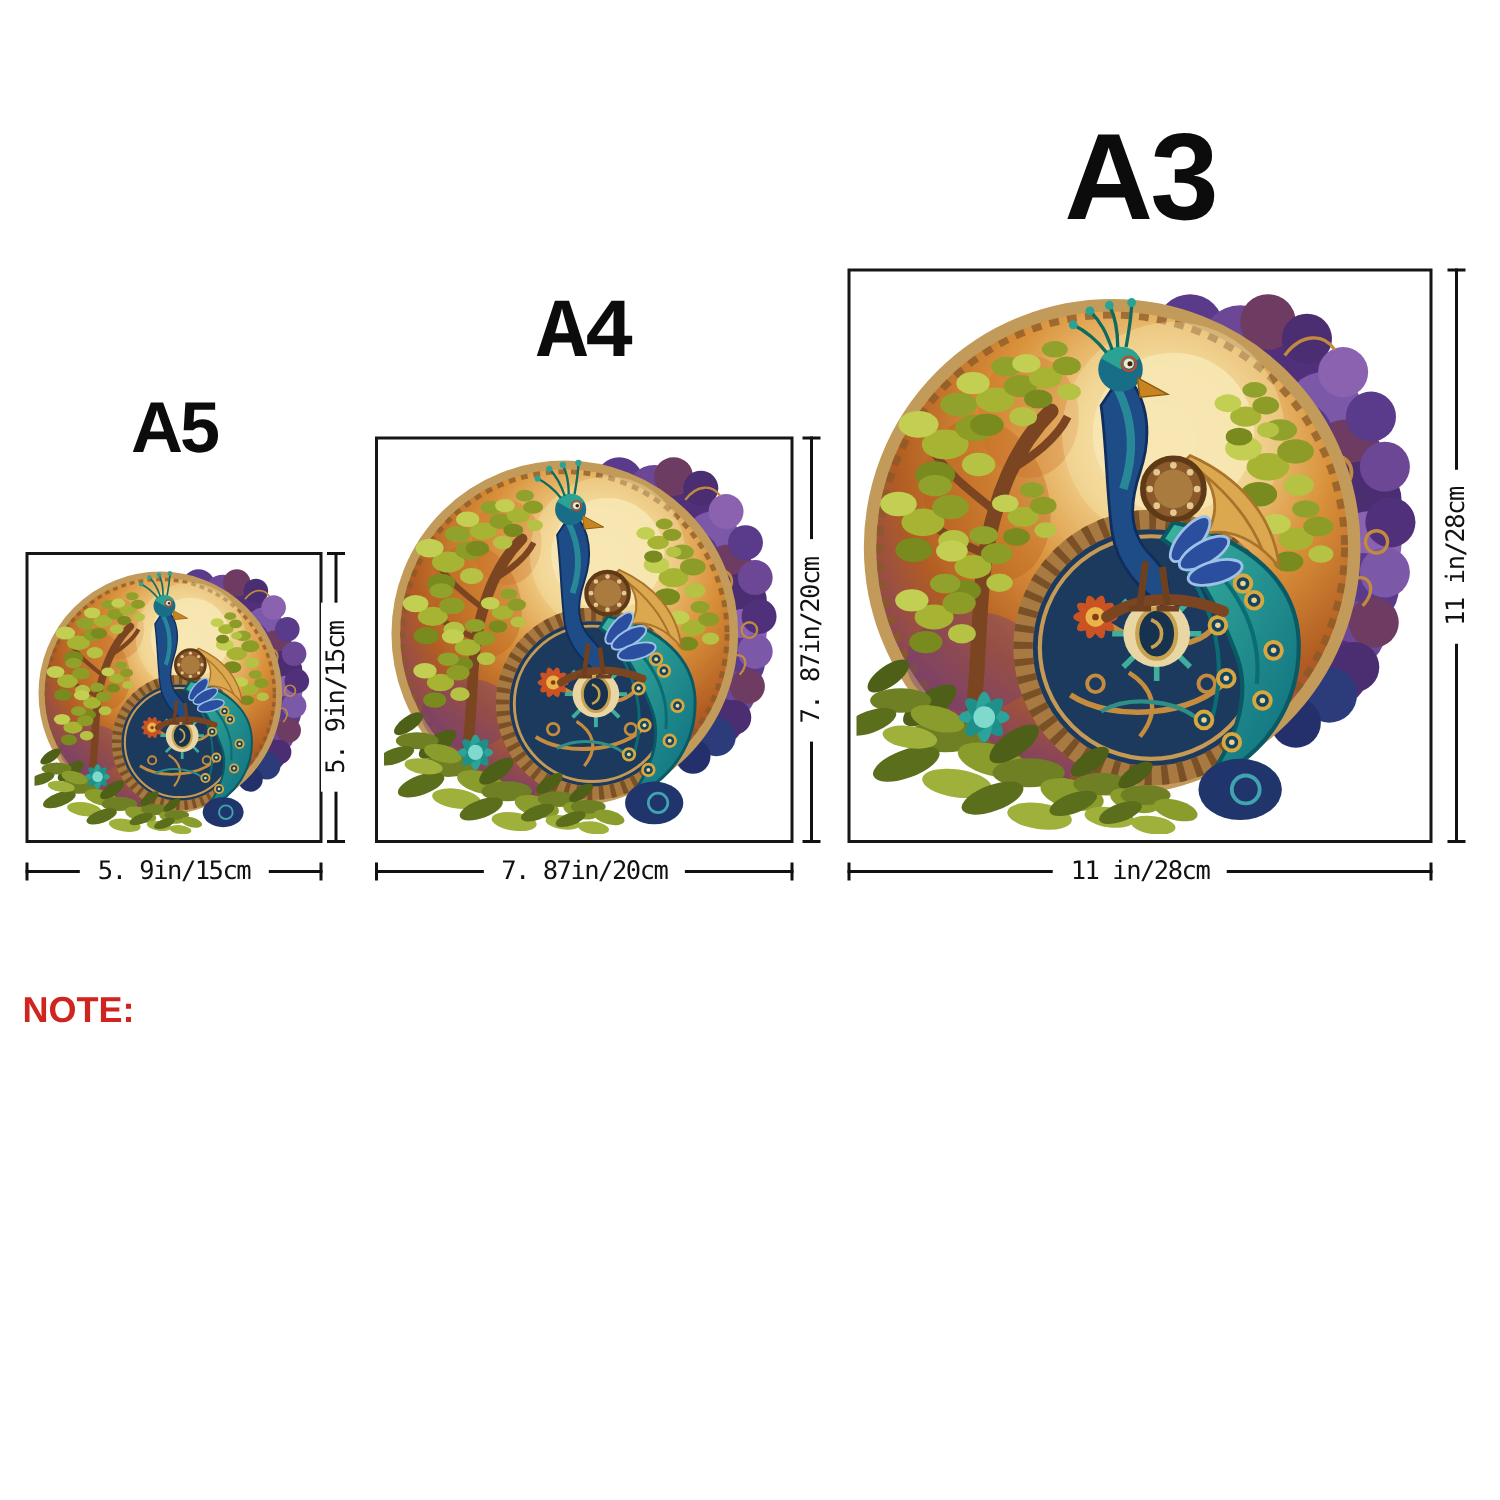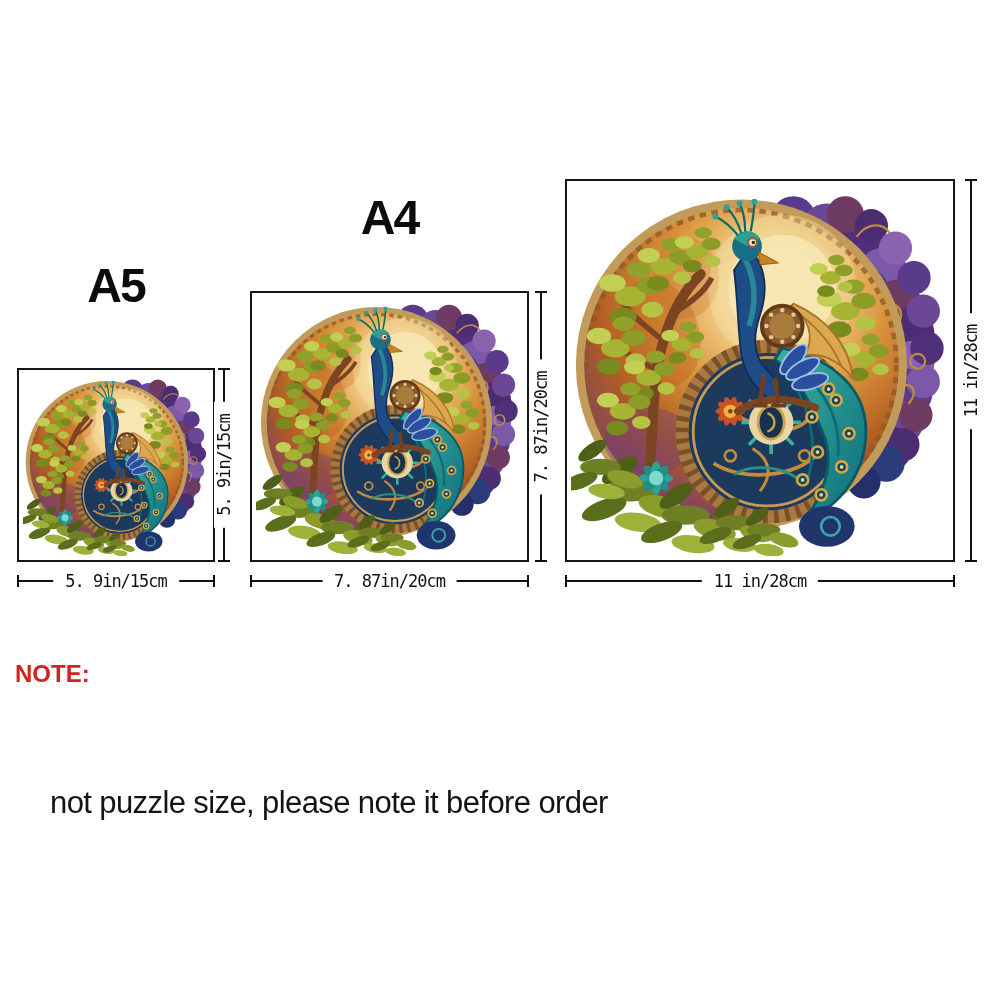--- a/index.html
+++ b/index.html
@@ -5,21 +5,21 @@
   html,body{margin:0;padding:0;background:#fff;}
   #stage{
     position:relative;width:1000px;height:1000px;background:#ffffff;
     font-family:"Liberation Sans",sans-serif;overflow:hidden;
   }
   .size-label{
     position:absolute;text-align:center;font-weight:bold;color:#0c0c0c;
     letter-spacing:-2px;line-height:1;font-family:"Liberation Sans",sans-serif;
   }
   #label-a5{left:17px;top:262px;width:198px;font-size:48px;}
-  #label-a4{left:250px;top:194px;width:279px;font-size:48px;}
+  #label-a4{left:250px;top:194px;width:279px;font-size:56px;font-family:Liberation Mono, monospace;}
   #label-a3{left:565px;top:78px;width:390px;font-size:82px;}
   .size-box{
     position:absolute;border:2px solid #161616;background:#fff;box-sizing:border-box;
   }
   #box-a5{left:17px;top:368px;width:198px;height:194px;}
   #box-a4{left:250px;top:291px;width:279px;height:271px;}
   #box-a3{left:565px;top:179px;width:390px;height:383px;}
   .art{position:absolute;left:4px;top:4px;right:4px;bottom:4px;}
   .art svg{width:100%;height:100%;display:block;}
   
@@ -301,34 +301,34 @@
     <span class="cap t"></span>
     <span class="cap b"></span>
     <span class="dim-label">7. 87in/20cm</span>
   </div>
   <div class="hdim" id="hdim-a4">
     <span class="cap l"></span>
     <span class="cap r"></span>
     <span class="dim-label">7. 87in/20cm</span>
   </div>
 
+  <div class="size-label" id="label-a3">A3</div>
   <div class="size-box" id="box-a3">
     <div class="art">
       <svg viewBox="0 0 200 200">
           <use href="#puzzle-art"></use>
         </svg>
     </div>
   </div>
   <div class="vdim" id="vdim-a3">
     <span class="cap t"></span>
     <span class="cap b"></span>
     <span class="dim-label">11 in/28cm</span>
   </div>
   <div class="hdim" id="hdim-a3">
     <span class="cap l"></span>
     <span class="cap r"></span>
     <span class="dim-label">11 in/28cm</span>
   </div>
 
   <div class="note-heading">NOTE:</div>
-  <div class="note-line" id="note-line-1">not puzzle size, please note it before order</div>
 
 </div>
 
 </body></html>

